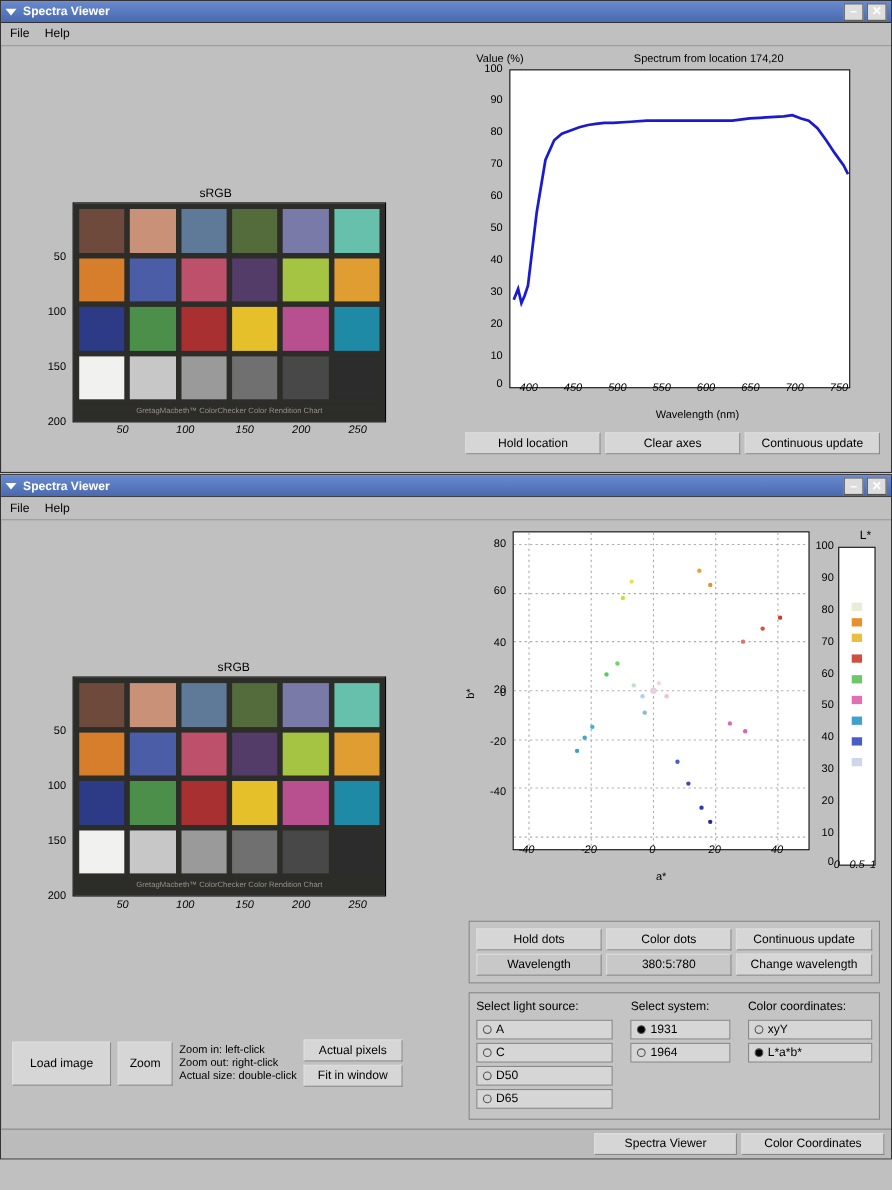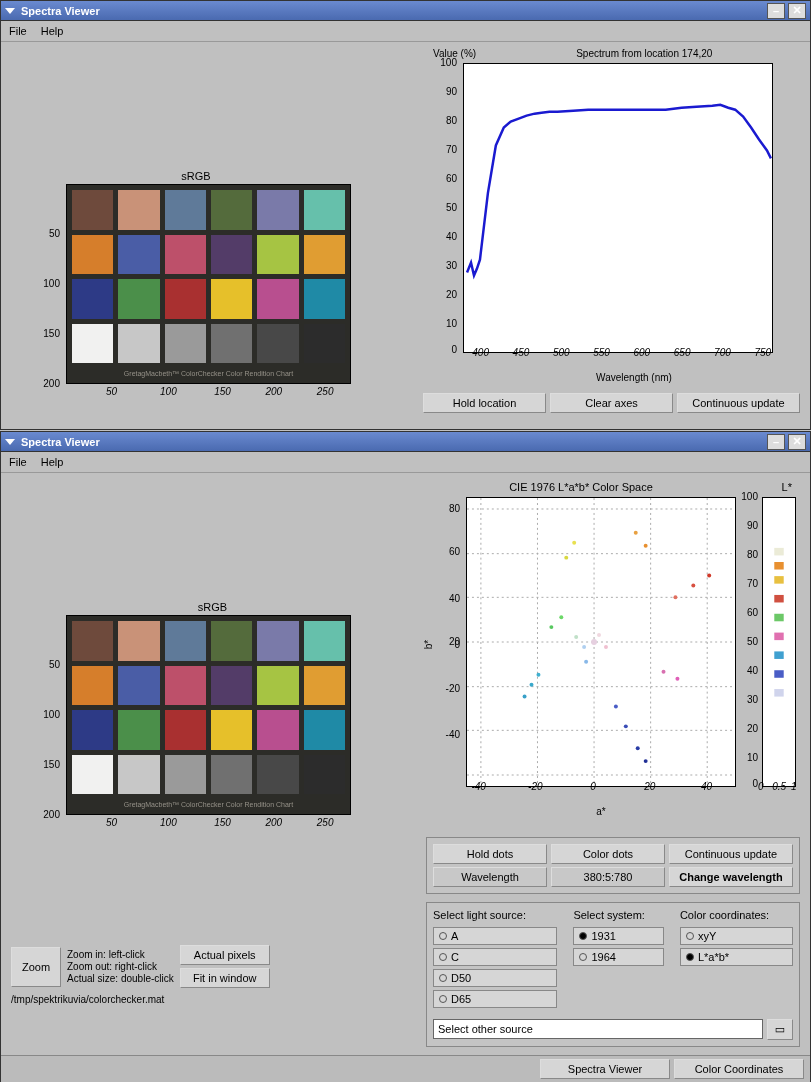--- a/index.html
+++ b/index.html
@@ -312,39 +312,38 @@
               <span class="xtick" style="left:14%;">50</span>
               <span class="xtick" style="left:33%;">100</span>
               <span class="xtick" style="left:52%;">150</span>
               <span class="xtick" style="left:70%;">200</span>
               <span class="xtick" style="left:88%;">250</span>
             </div>
           </div>
         </div>
 
         <div style="display:flex; gap:6px; margin-top:130px; align-items:center;">
+          <div class="btn" style="width:90px; height:40px;">Load image</div>
           <div class="btn" style="width:50px; height:40px;text-align:center;">Zoom</div>
           <div style="font-size:10px; line-height:1.2;">
             <div>Zoom in: left-click</div>
             <div>Zoom out: right-click</div>
             <div>Actual size: double-click</div>
           </div>
           <div style="display:flex; flex-direction:column; gap:3px;">
             <div class="btn" style="width:90px;">Actual pixels</div>
             <div class="btn" style="width:90px;">Fit in window</div>
           </div>
         </div>
-        <div style="margin-top:6px; font-size:10px;">/tmp/spektrikuvia/colorchecker.mat</div>
       </div>
 
       <div style="flex:1;">
 
         <div style="display:flex; gap:6px;">
           <div style="flex:1;">
-            <div class="chart-title">CIE 1976 L*a*b* Color Space</div>
             <div style="position:relative; margin:4px 0 0 40px; width:270px; height:290px;">
               <div class="chart-box" style="width:100%;height:100%;">
                 
                 <svg viewBox="0 0 270 290" style="width:100%;height:100%;">
                   <g stroke="#aaa" stroke-dasharray="2 3">
                     <line x1="0" y1="11" x2="270" y2="11"></line>
                       <line x1="0" y1="56" x2="270" y2="56"></line>
                     <line x1="0" y1="100" x2="270" y2="100"></line>
                       <line x1="0" y1="145" x2="270" y2="145"></line>
                     <line x1="0" y1="190" x2="270" y2="190"></line>
@@ -446,21 +445,21 @@
 
         <div class="panel" style="margin-top:50px;">
           <div style="display:flex; gap:4px;">
             <div class="btn" style="flex:1;">Hold dots</div>
             <div class="btn" style="flex:1;">Color dots</div>
             <div class="btn" style="flex:1.1;">Continuous update</div>
           </div>
           <div style="display:flex; gap:4px; margin-top:3px;">
             <div class="btn" style="flex:1; background:#c8c8c8;">Wavelength</div>
             <div class="btn" style="flex:1; background:#c8c8c8;">380:5:780</div>
-            <div class="btn" style="flex:1.1;font-weight:bold;">Change wavelength</div>
+            <div class="btn" style="flex:1.1;">Change wavelength</div>
           </div>
         </div>
 
         <div class="panel" style="margin-top:8px;">
           <div style="display:flex; gap:16px; margin-bottom:6px;">
             <div style="flex:1.1;">Select light source:</div>
             <div style="flex:0.8;">Select system:</div>
             <div style="flex:1;">Color coordinates:</div>
           </div>
           <div style="display:flex; gap:16px;">
@@ -496,24 +495,20 @@
               <div class="radio-btn">
                   <span class="radio-dot"></span>
                   <span>xyY</span>
                 </div>
               <div class="radio-btn">
                   <span class="radio-dot filled"></span>
                   <span>L*a*b*</span>
                 </div>
             </div>
           </div>
-          <div style="display:flex; gap:4px; margin-top:8px;">
-            <input class="text-input" style="flex: 1 1 0%;" value="Select other source">
-            <div class="btn" style="width:26px;">▭</div>
-          </div>
         </div>
       </div>
     </div>
   </div>
 
   <div class="status-bar">
     <div class="btn" style="width:130px; height:18px;">Spectra Viewer</div>
     <div class="btn" style="width:130px; height:18px;">Color Coordinates</div>
   </div>
 </div>

